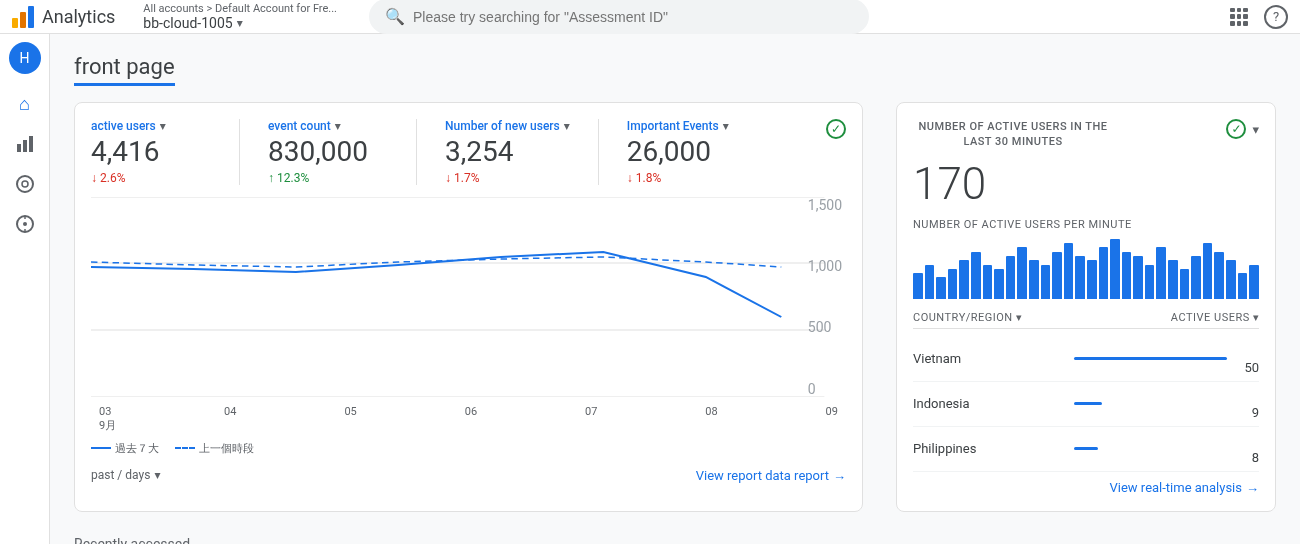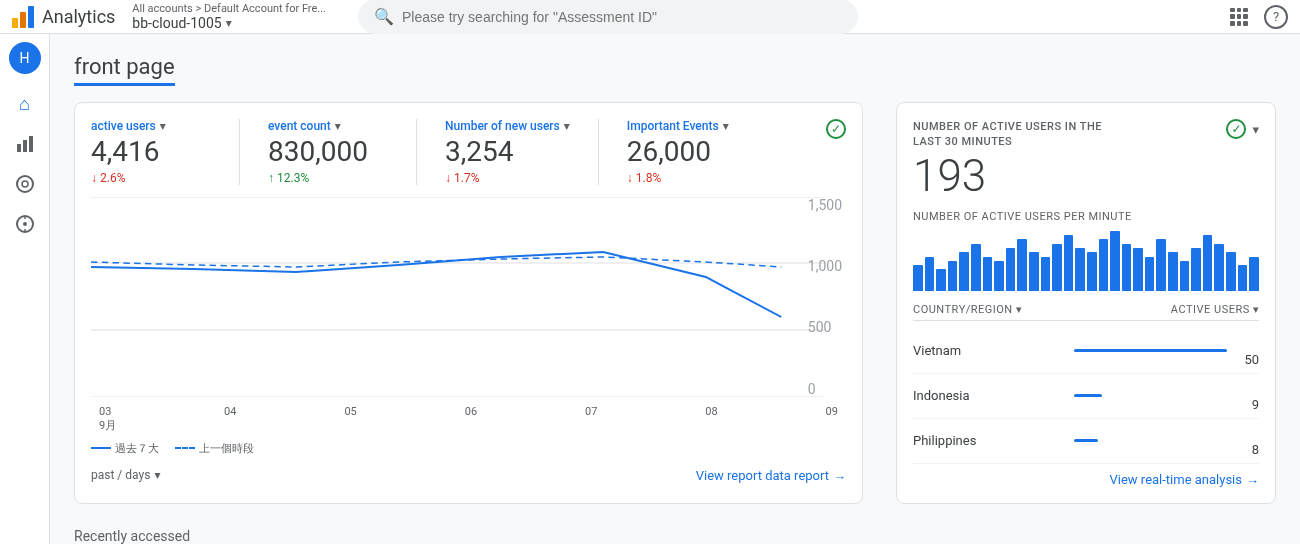--- a/index.html
+++ b/index.html
@@ -7,21 +7,21 @@
 
     
     .topbar { background: #fff; height: 34px; display: flex; align-items: center; padding: 0 12px; border-bottom: 1px solid #e0e0e0; gap: 12px; flex-shrink: 0; }
     .logo { display: flex; align-items: center; gap: 8px; }
     .logo-bars { display: flex; align-items: flex-end; gap: 2px; height: 22px; }
     .logo-bar { width: 6px; background: #f9ab00; border-radius: 1px; }
     .logo-bar:nth-child(1) { height: 10px; background: #f9ab00; }
     .logo-bar:nth-child(2) { height: 16px; background: #e37400; }
     .logo-bar:nth-child(3) { height: 22px; background: #1a73e8; }
     .app-title { font-size: 18px; font-weight: 400; color: #3c4043; }
-    .account-nav { display: flex; flex-direction: column; justify-content: center; margin-left: 5px; }
+    .account-nav { display: flex; flex-direction: column; justify-content: center; margin-left: 16px; }
     .account-breadcrumb { font-size: 11px; color: #5f6368; }
     .account-selector { display: flex; align-items: center; gap: 4px; font-size: 14px; color: #3c4043; cursor: pointer; }
     .dropdown-arrow { font-size: 12px; color: #5f6368; }
     .search-bar { flex: 1; max-width: 500px; display: flex; align-items: center; background: #f1f3f4; border-radius: 24px; padding: 8px 16px; gap: 8px; margin-left: 20px; }
     .search-icon { color: #5f6368; font-size: 16px; }
     .search-input { border: none; background: transparent; outline: none; font-size: 14px; color: #5f6368; width: 100%; }
     .topbar-right { margin-left: auto; display: flex; align-items: center; gap: 16px; }
     .grid-icon { display: grid; grid-template-columns: 1fr 1fr 1fr; gap: 2px; width: 18px; height: 18px; }
     .grid-dot { background: #5f6368; border-radius: 1px; }
     .help-btn { width: 24px; height: 24px; border-radius: 50%; border: 2px solid #5f6368; display: flex; align-items: center; justify-content: center; font-size: 13px; color: #5f6368; cursor: pointer; }
@@ -62,21 +62,21 @@
     .chart-area { position: relative; height: 200px; margin: 8px 0; }
     .chart-svg { width: 100%; height: 100%; }
     .chart-labels { display: flex; justify-content: space-between; padding: 0 8px; font-size: 11px; color: #5f6368; }
     .chart-legend { display: flex; gap: 16px; margin: 8px 0 12px; font-size: 11px; color: #5f6368; align-items: center; }
 
     
     .card-footer { display: flex; justify-content: space-between; align-items: center; margin-top: 8px; }
     .period-selector { display: flex; align-items: center; gap: 4px; font-size: 12px; color: #5f6368; cursor: pointer; }
     .view-report-link { color: #1a73e8; font-size: 13px; text-decoration: none; display: flex; align-items: center; gap: 4px; cursor: pointer; }
     .realtime-card { background: #fff; border: 1px solid #e0e0e0; border-radius: 8px; padding: 16px; }
-    .realtime-header { display: flex; align-items: flex-start; justify-content: space-between; margin-bottom: 4px; }
+    .realtime-header { display: flex; align-items: flex-start; justify-content: space-between; margin-bottom: 12px; text-align: center; }
     .realtime-title { font-size: 11px; color: #5f6368; text-transform: uppercase; letter-spacing: 0.5px; font-weight: 500; max-width: 200px; line-height: 1.4; }
     .realtime-count { font-size: 44px; font-weight: 300; color: #3c4043; line-height: 1; margin: 4px 0 12px; }
     .per-minute-title { font-size: 11px; color: #5f6368; text-transform: uppercase; letter-spacing: 0.5px; margin-bottom: 8px; }
 
     
     .bar-chart { display: flex; align-items: flex-end; gap: 2px; height: 60px; margin-bottom: 12px; }
     .bar { background: #1a73e8; border-radius: 1px 1px 0 0; min-width: 8px; }
 
     
     .country-header { display: flex; justify-content: space-between; font-size: 11px; color: #5f6368; text-transform: uppercase; letter-spacing: 0.5px; margin-bottom: 8px; padding-bottom: 4px; border-bottom: 1px solid #e0e0e0; }
@@ -277,21 +277,21 @@
       </div>
 
       <div class="realtime-card">
         <div class="realtime-header">
           <div class="realtime-title">NUMBER OF ACTIVE USERS IN THE LAST 30 MINUTES</div>
           <div style="display:flex;align-items:center;gap:6px">
             <div class="check-circle">✓</div>
             <span style="color:#5f6368;cursor:pointer">▾</span>
           </div>
         </div>
-        <div class="realtime-count">193</div>
+        <div class="realtime-count">170</div>
 
         <div class="per-minute-title">NUMBER OF ACTIVE USERS PER MINUTE</div>
 
         <div class="bar-chart" id="bar-chart-container">
         <div class="bar" style="height: 42.8571%; flex: 1 1 0%;"></div>
             <div class="bar" style="height: 57.1429%; flex: 1 1 0%;"></div>
             <div class="bar" style="height: 35.7143%; flex: 1 1 0%;"></div>
             <div class="bar" style="height: 50%; flex: 1 1 0%;"></div>
             <div class="bar" style="height: 64.2857%; flex: 1 1 0%;"></div>
             <div class="bar" style="height: 78.5714%; flex: 1 1 0%;"></div>

